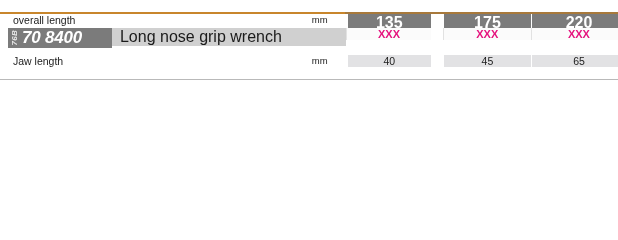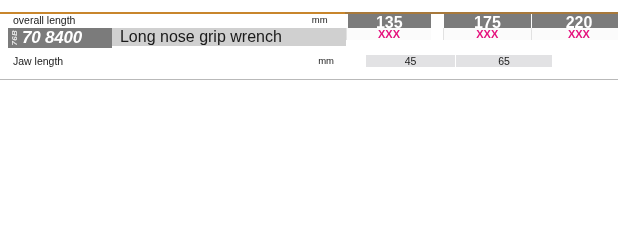--- a/index.html
+++ b/index.html
@@ -191,19 +191,20 @@
     </div>
     <div class="desc-cell">Long nose grip wrench</div>
     <div class="data-cell c1">XXX</div>
     <div class="data-cell c2">XXX</div>
     <div class="data-cell c3">XXX</div>
   </div>
 
   <div class="row row-3">
     <div class="label-cell">Jaw length</div>
     <div class="unit-cell">mm</div>
+    <div class="data-cell c1">40</div>
     <div class="data-cell c2">45</div>
     <div class="data-cell c3">65</div>
   </div>
 
   <div class="bottom-rule"></div>
 
 </div>
 
 </body></html>

